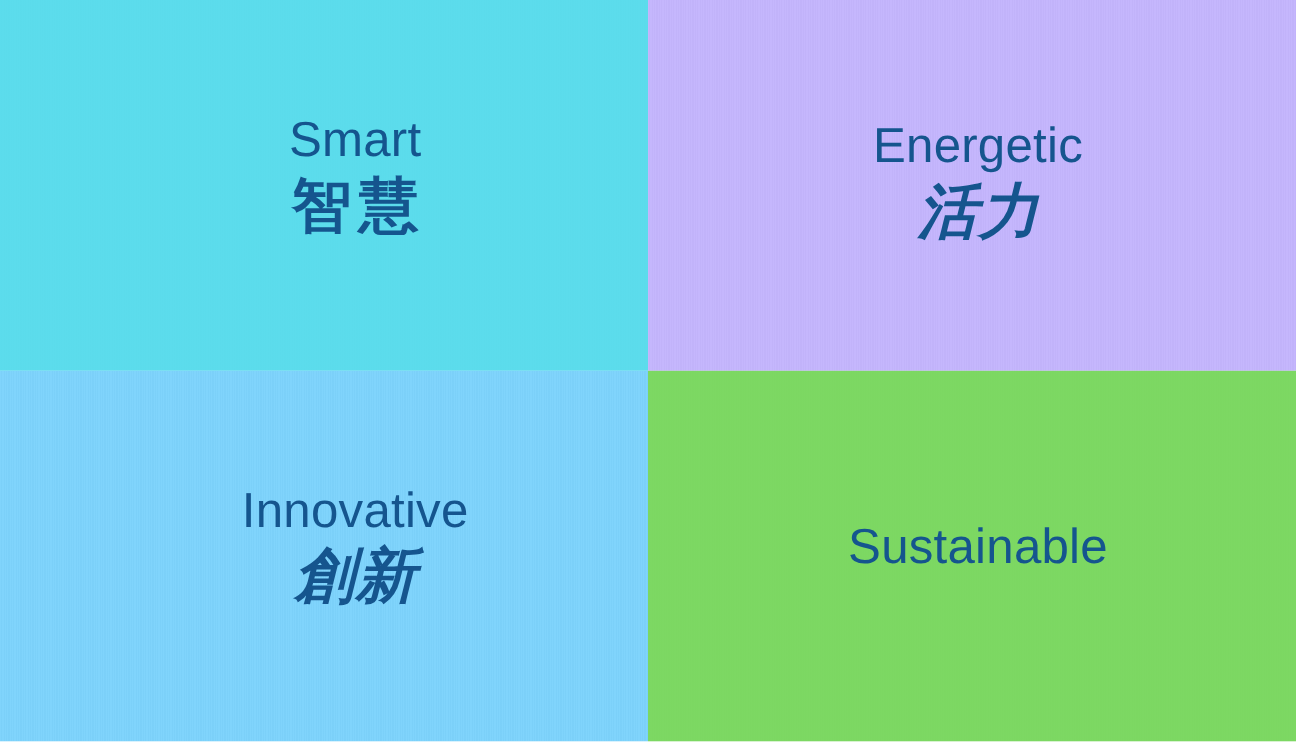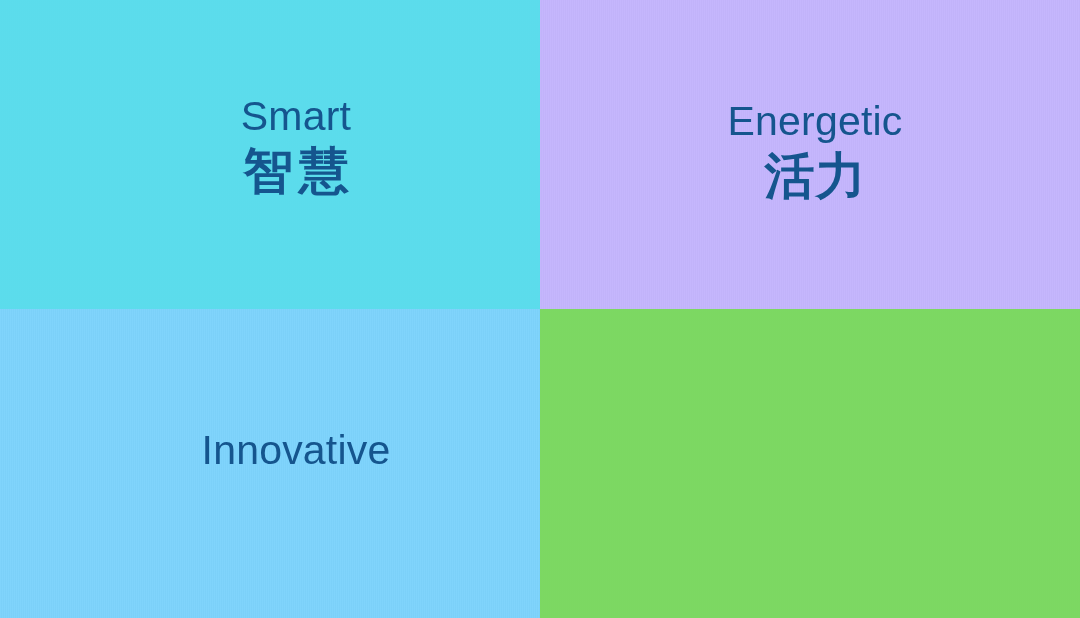--- a/index.html
+++ b/index.html
@@ -78,21 +78,21 @@
   .label-zh {
     font-size: 50px;
     font-weight: 700;
     line-height: 1;
     letter-spacing: 6px;
     white-space: nowrap;
     margin: 0;
     text-indent: 6px;
     font-family: "DejaVu Sans", "Liberation Sans", sans-serif;
   }
-  .label-zh.tight { letter-spacing: 1px; text-indent: 1px; }
+  .label-zh.tight { letter-spacing: 1px; text-indent: 1px; font-style: italic; }
 </style>
 </head>
 <body>
 
 <div class="poster" style="width: 1080px; height: 618px;">
   <div class="grid" style="grid-template-columns: 540px 540px; grid-template-rows: 309px 309px;">
 
     <div class="cell cell-tl flat" style="background: rgb(91, 220, 236); color: rgb(21, 85, 142);">
       <div class="cell-inner">
         <div class="label-en">Smart</div>
@@ -103,22 +103,24 @@
     <div class="cell cell-tr" style="background: #c4b5fd; color: rgb(21, 85, 142);">
       <div class="cell-inner">
         <div class="label-en">Energetic</div>
         <div class="label-zh tight">活力</div>
       </div>
     </div>
 
     <div class="cell cell-bl" style="background: #7dd3fc; color: rgb(21, 85, 142);">
       <div class="cell-inner">
         <div class="label-en">Innovative</div>
+        <div class="label-zh tight">創新</div>
       </div>
     </div>
 
     <div class="cell cell-br flat" style="background: rgb(124, 216, 98); color: rgb(21, 85, 142);">
       <div class="cell-inner">
+        <div class="label-en">Sustainable</div>
       </div>
     </div>
 
   </div>
 </div>
 
 </body></html>

